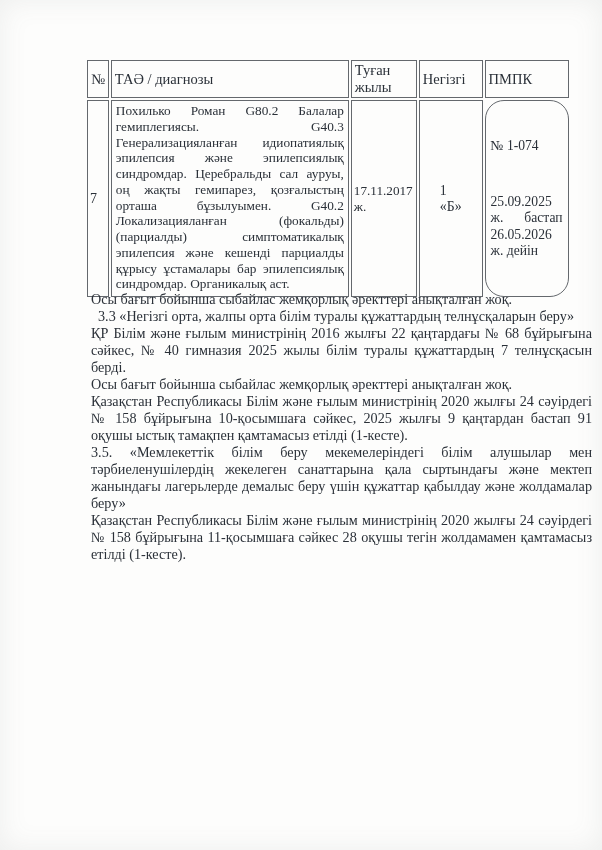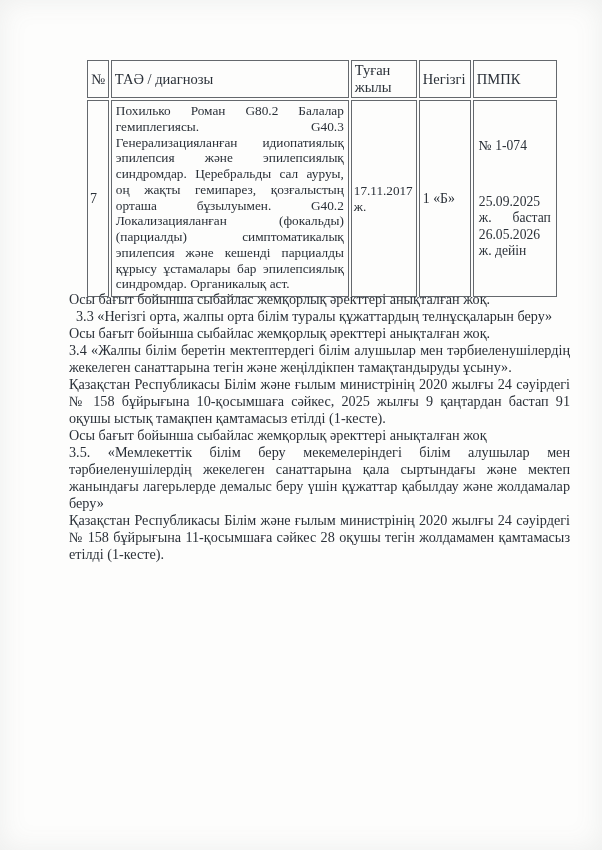--- a/index.html
+++ b/index.html
@@ -50,34 +50,35 @@
   }
   td.cell-birth {
     font-size: 13.2px;
     line-height: 16px;
     vertical-align: middle;
     padding: 8px 2px;
   }
   td.cell-class {
     font-size: 13.8px;
     vertical-align: middle;
-    padding: 1px 3px;
+    padding: 1px 20px;
   }
   td.cell-pmpk {
     font-size: 13.6px;
     line-height: 16.3px;
     vertical-align: middle;
     padding: 2px 5px;
+    border-radius: 19px;
   }
   .pmpk-number { margin-bottom: 27px; }
   .pmpk-period { text-align: justify; margin-top: 40px; }
   
   .content {
     position: absolute;
-    left: 69px;
+    left: 91px;
     top: 291px;
     width: 501px;
     font-size: 14.2px;
     line-height: 17px;
     text-align: justify;
   }
   .content p { margin: 0; }
   .content p.bold { font-weight: normal; }
   .content p.indent-sm { padding-left: 7px; }
 </style>
@@ -111,21 +112,20 @@
         <div class="pmpk-number">№ 1-074</div>
         <div class="pmpk-period">25.09.2025 ж. бастап 26.05.2026 ж. дейін</div>
       </td>
     </tr>
   </tbody>
     </table>
 
   <div class="content">
     <p>Осы бағыт бойынша сыбайлас жемқорлық  әректтері  анықталған жоқ.</p>
     <p class="bold indent-sm">3.3 «Негізгі орта, жалпы орта білім туралы құжаттардың телнұсқаларын беру»</p>
+    <p>ҚР Білім және ғылым министрінің 2016 жылғы 22 қаңтардағы № 68 бұйрығына сәйкес, № 40 гимназия 2025 жылы білім туралы құжаттардың 7 телнұсқасын берді.</p>
     <p>Осы бағыт бойынша сыбайлас жемқорлық  әректтері анықталған жоқ.</p>
-    <p class="bold">3.4 «Жалпы білім беретін мектептердегі білім алушылар мен тәрбиеленушілердің жекелеген санаттарына тегін және жеңілдікпен тамақтандыруды ұсыну».</p>
     <p>Қазақстан Республикасы Білім және ғылым министрінің 2020 жылғы 24 сәуірдегі № 158 бұйрығына 10-қосымшаға сәйкес, 2025 жылғы 9 қаңтардан бастап 91 оқушы ыстық тамақпен қамтамасыз етілді (1-кесте).</p>
-    <p>Осы бағыт бойынша сыбайлас жемқорлық  әректтері анықталған жоқ</p>
     <p class="bold">3.5. «Мемлекеттік білім беру мекемелеріндегі білім алушылар мен тәрбиеленушілердің жекелеген санаттарына қала сыртындағы және мектеп жанындағы лагерьлерде демалыс беру үшін құжаттар қабылдау және жолдамалар беру»</p>
     <p>Қазақстан Республикасы Білім және ғылым министрінің 2020 жылғы 24 сәуірдегі № 158 бұйрығына 11-қосымшаға сәйкес 28 оқушы тегін жолдамамен қамтамасыз етілді (1-кесте).</p>
   </div>
 
 </div>
 
 </body></html>

